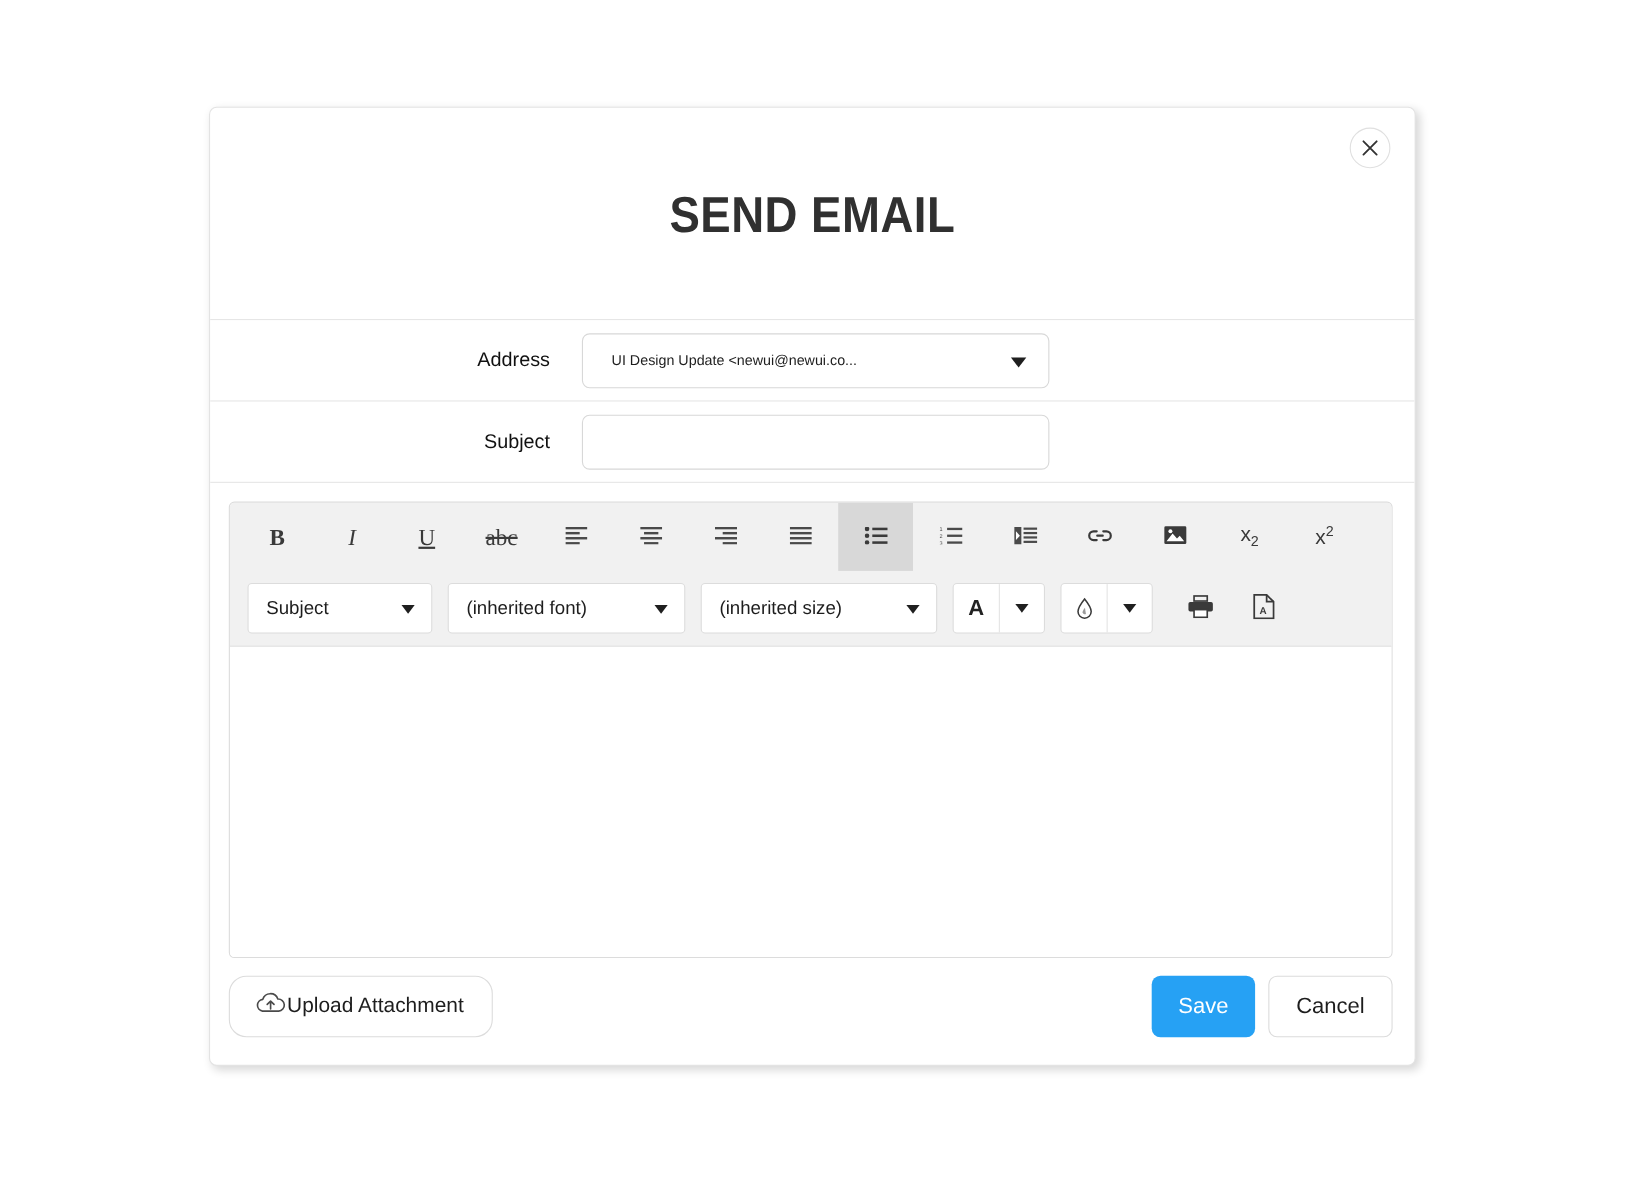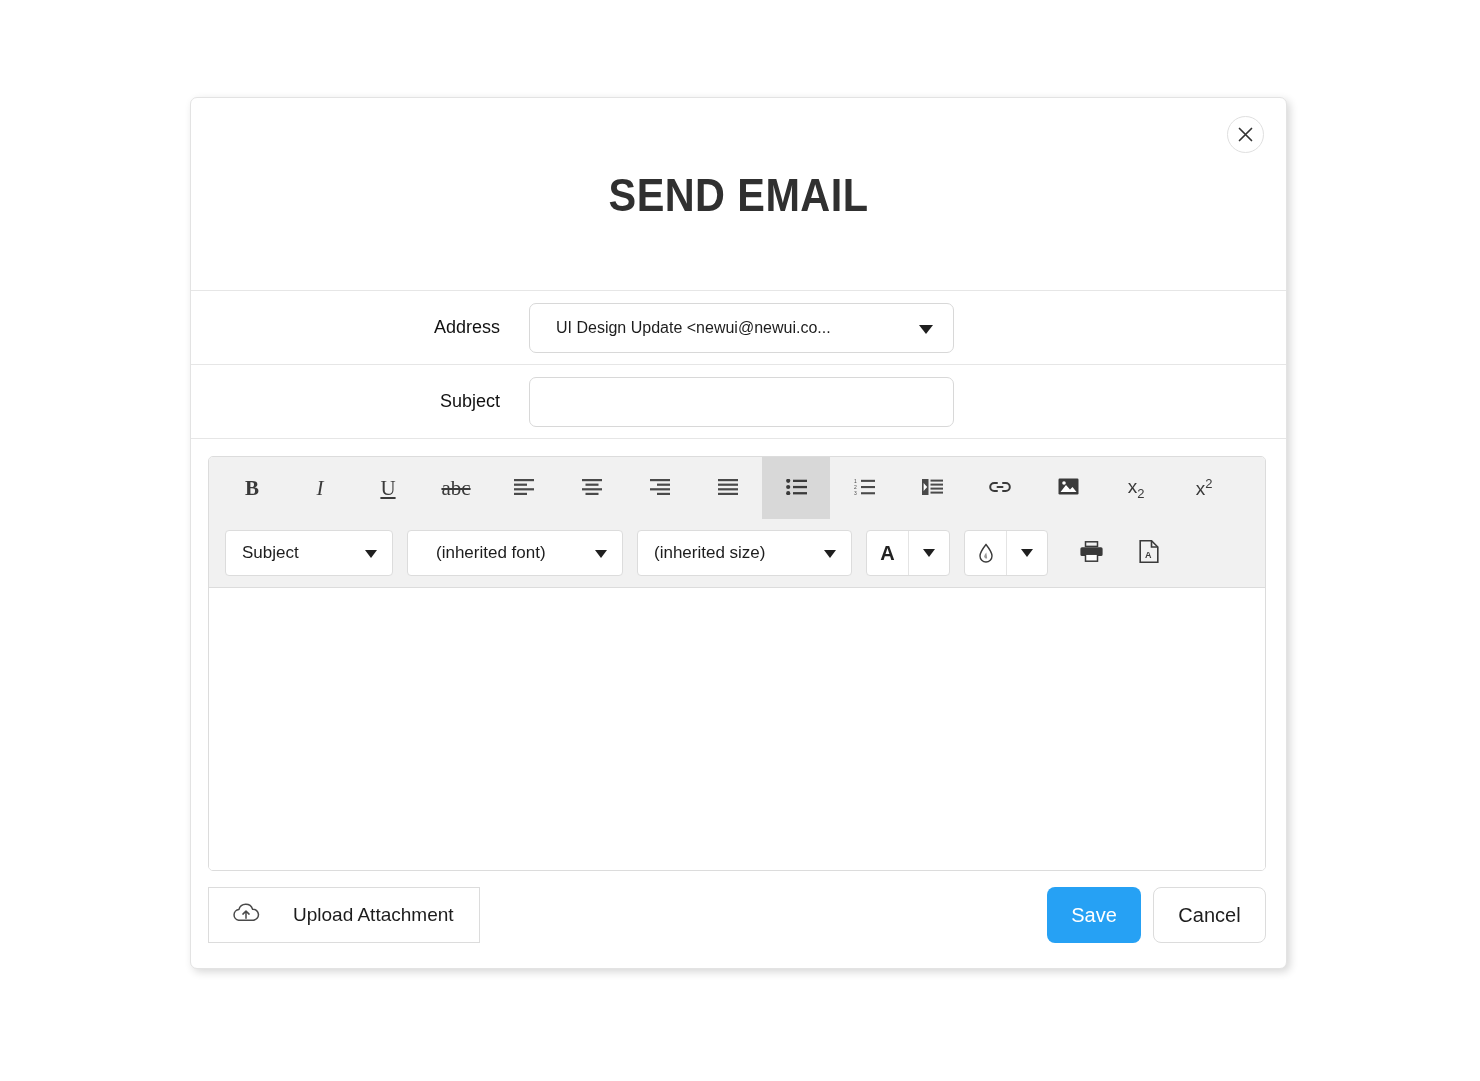--- a/index.html
+++ b/index.html
@@ -75,21 +75,21 @@
     width: 425px;
     height: 50px;
     border: 1px solid #d8d8d8;
     border-radius: 7px;
     background: #fff;
     display: flex;
     align-items: center;
     cursor: pointer;
   }
   .select-value {
-    font-size: 16px;
+    font-size: 13px;
     color: #1d1d1d;
     padding-left: 26px;
     white-space: nowrap;
     overflow: hidden;
   }
   .caret {
     position: absolute;
     right: 20px; top: 50%;
     margin-top: -3px;
     width: 0; height: 0;
@@ -181,21 +181,21 @@
   }
   .dd-caret {
     width: 0; height: 0;
     border-left: 6px solid transparent;
     border-right: 6px solid transparent;
     border-top: 8px solid #1f1f1f;
     position: absolute;
     right: 15px; top: 50%; margin-top: -3px;
   }
   .dd-format { width: 168px; }
-  .dd-font   { width: 216px; padding-left: 12px; }
+  .dd-font   { width: 216px; }
   .dd-size   { width: 215px; }
 
   .split-dd {
     height: 46px;
     border: 1px solid #dcdcdc;
     border-radius: 4px;
     background: #fff;
     display: flex;
     align-items: stretch;
     margin-right: 14px;
@@ -231,26 +231,26 @@
 
   
   .dlg-footer {
     display: flex;
     align-items: center;
     padding: 16px 20px 0 17px;
   }
   .upload-btn {
     height: 56px;
     border: 1px solid #dcdcdc;
-    border-radius: 0;
+    border-radius: 16px;
     background: #fff;
     display: flex;
     align-items: center;
     padding: 0 25px 0 22px;
-    gap: 32px;
+    gap: 0;
     cursor: pointer;
     font-size: 19px;
     color: #1d1d1d;
     font-family: "Liberation Sans", sans-serif;
   }
   .spacer { flex: 1; }
   .btn-save {
     height: 56px;
     min-width: 94px;
     padding: 0 22px;

